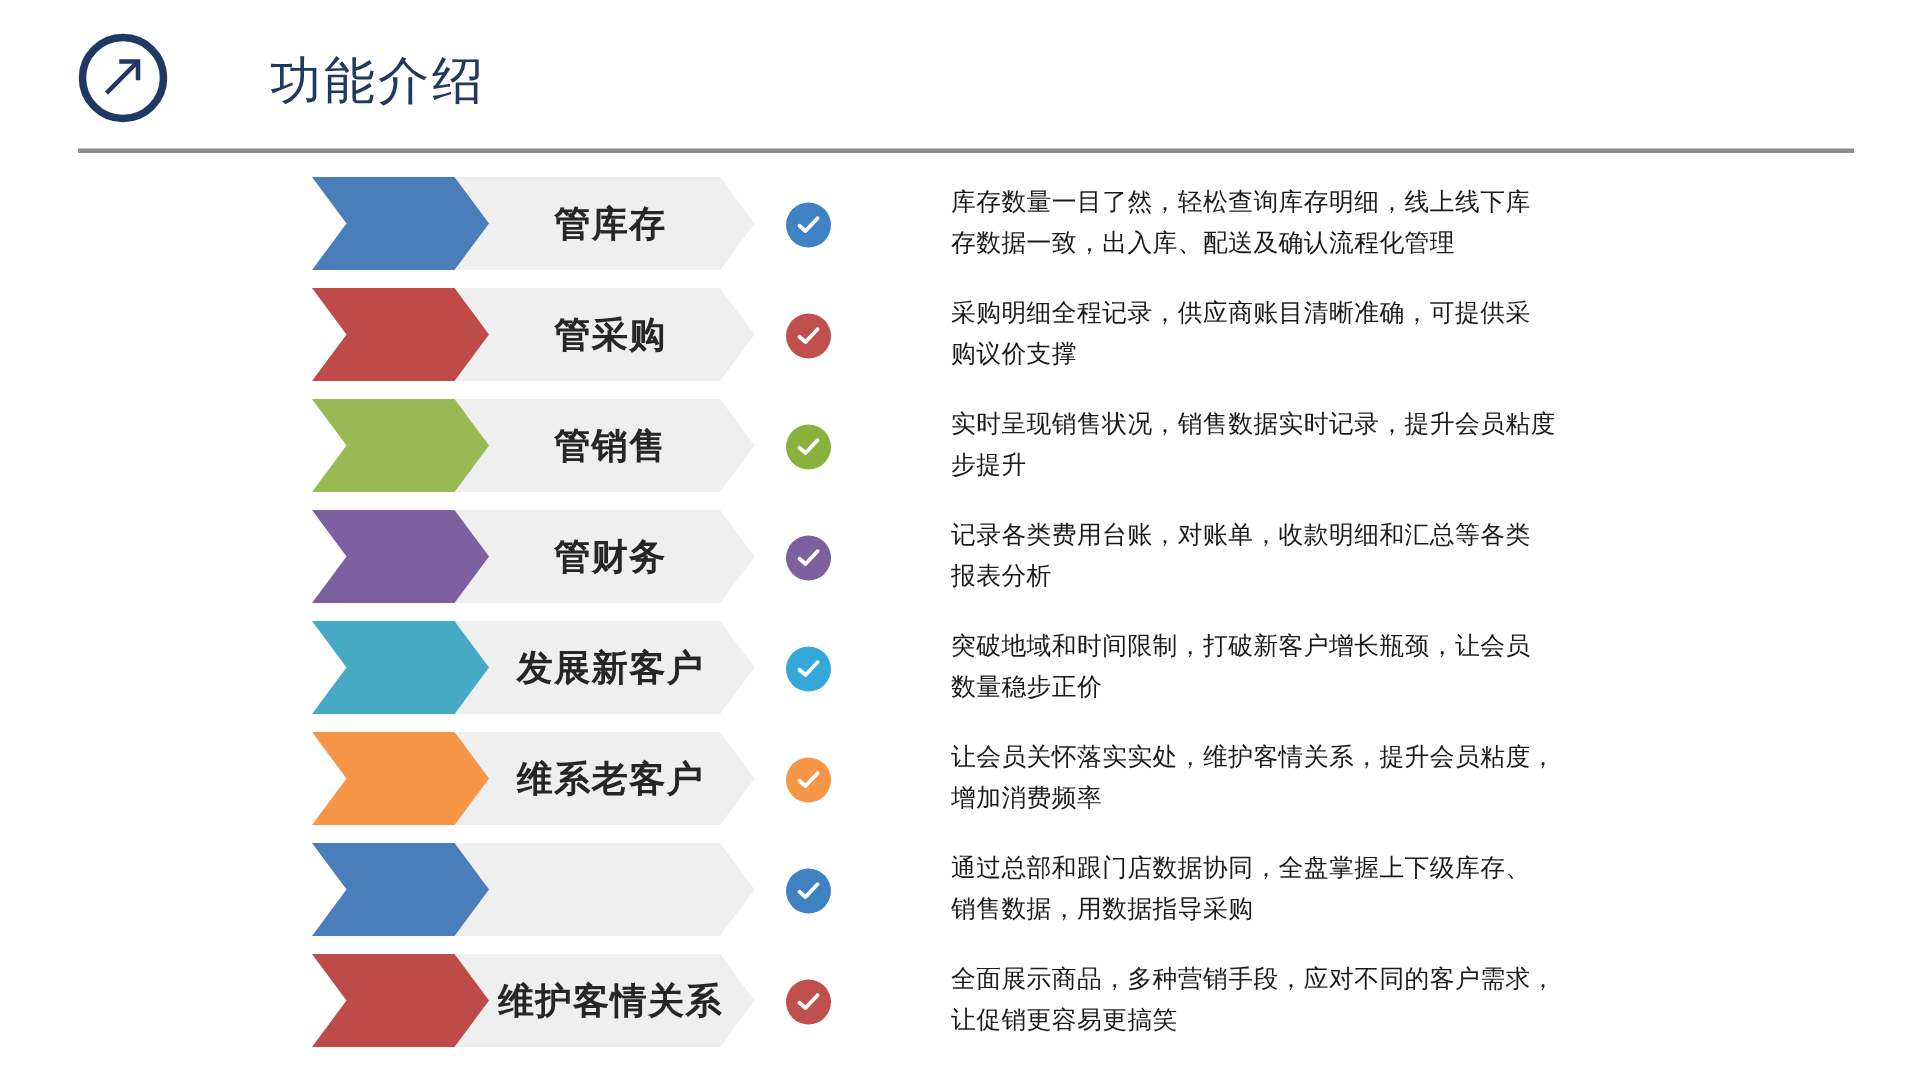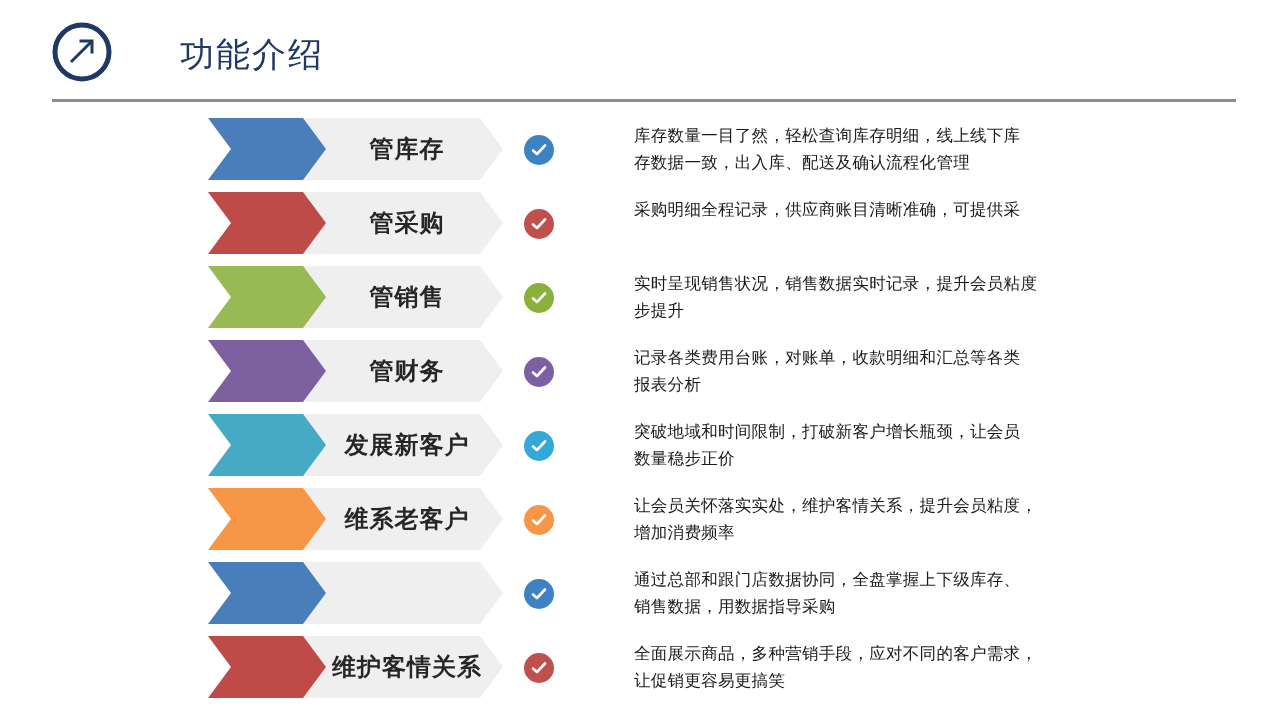--- a/index.html
+++ b/index.html
@@ -174,20 +174,21 @@
       <div class="banner-color" style="background:#be4b48"></div>
       <div class="banner-label">管采购</div>
     </div>
     <div class="check" style="background:#c0504d">
       <svg width="18" height="18" viewBox="0 0 18 18">
           <polyline points="3,9.5 7,13 15,4.5" fill="none" stroke="#ffffff" stroke-width="2.6" stroke-linecap="round" stroke-linejoin="round"></polyline>
         </svg>
     </div>
     <div class="desc">
       <span class="l1">采购明细全程记录，供应商账目清晰准确，可提供采</span>
+      <span class="l2">购议价支撑</span>
     </div>
   </div>
 
   <div class="row">
     <div class="banner">
       <div class="banner-bg"></div>
       <div class="banner-color" style="background:#98b954"></div>
       <div class="banner-label">管销售</div>
     </div>
     <div class="check" style="background:#8ab13b">

